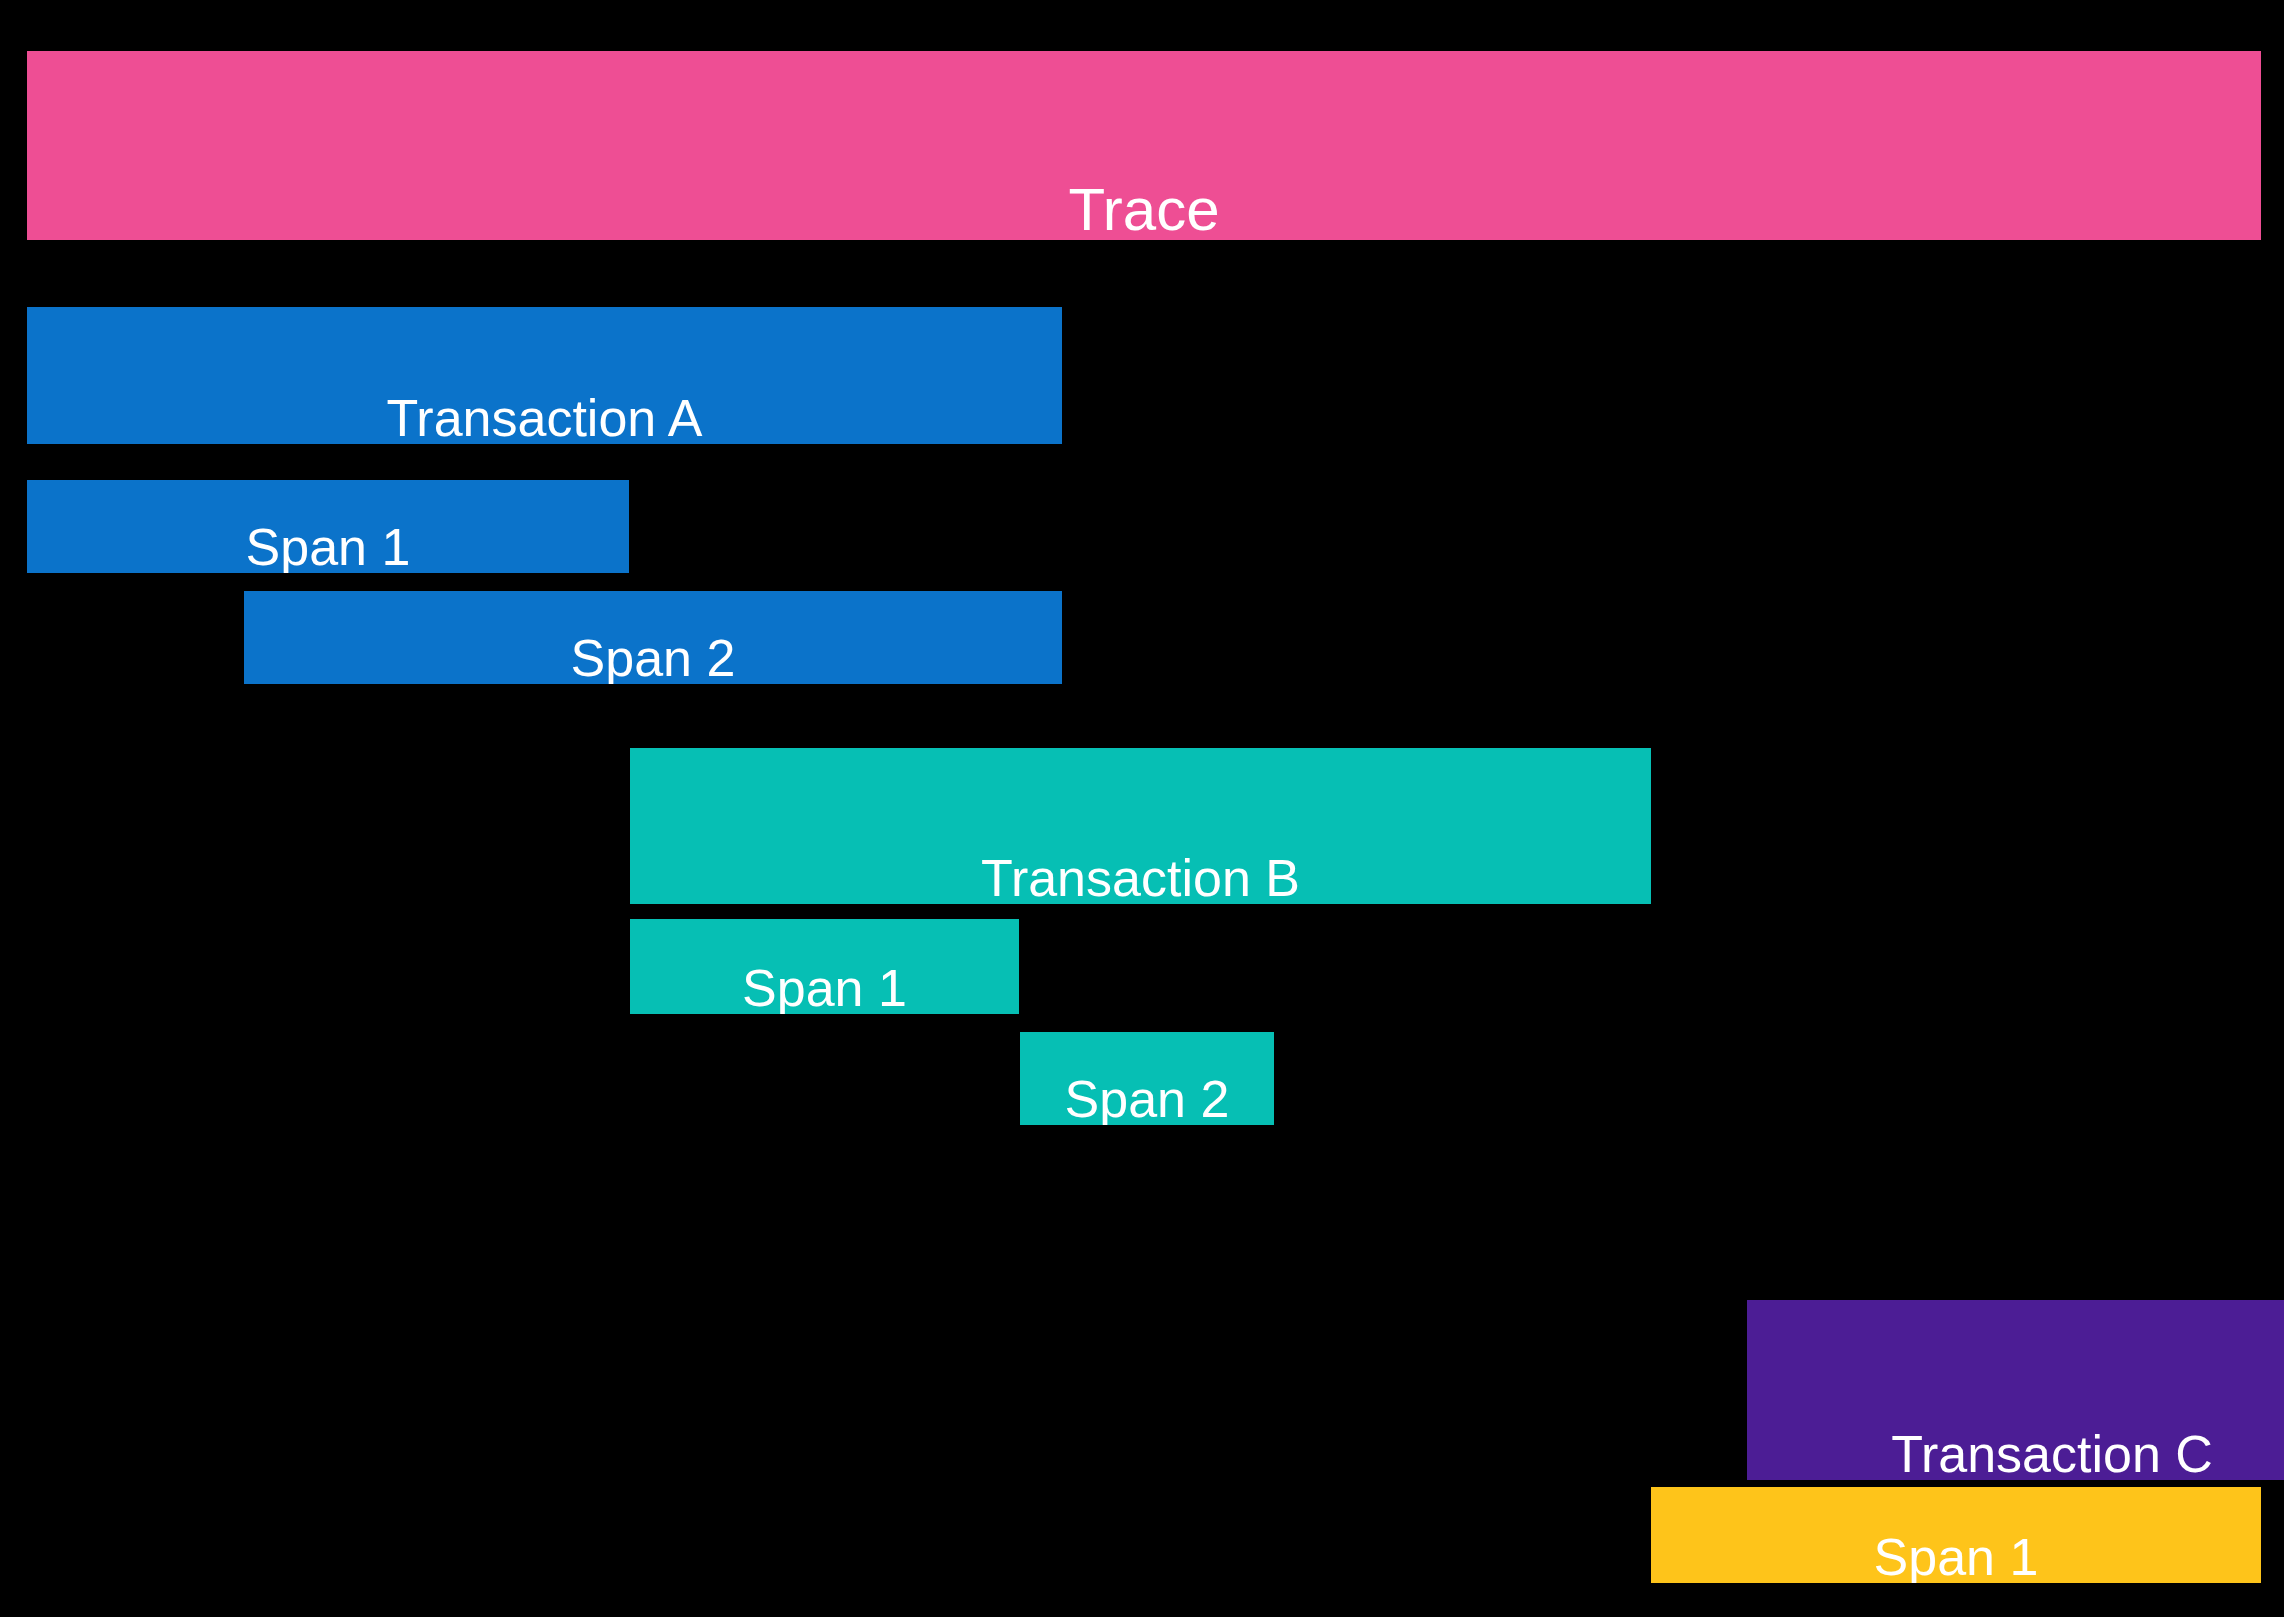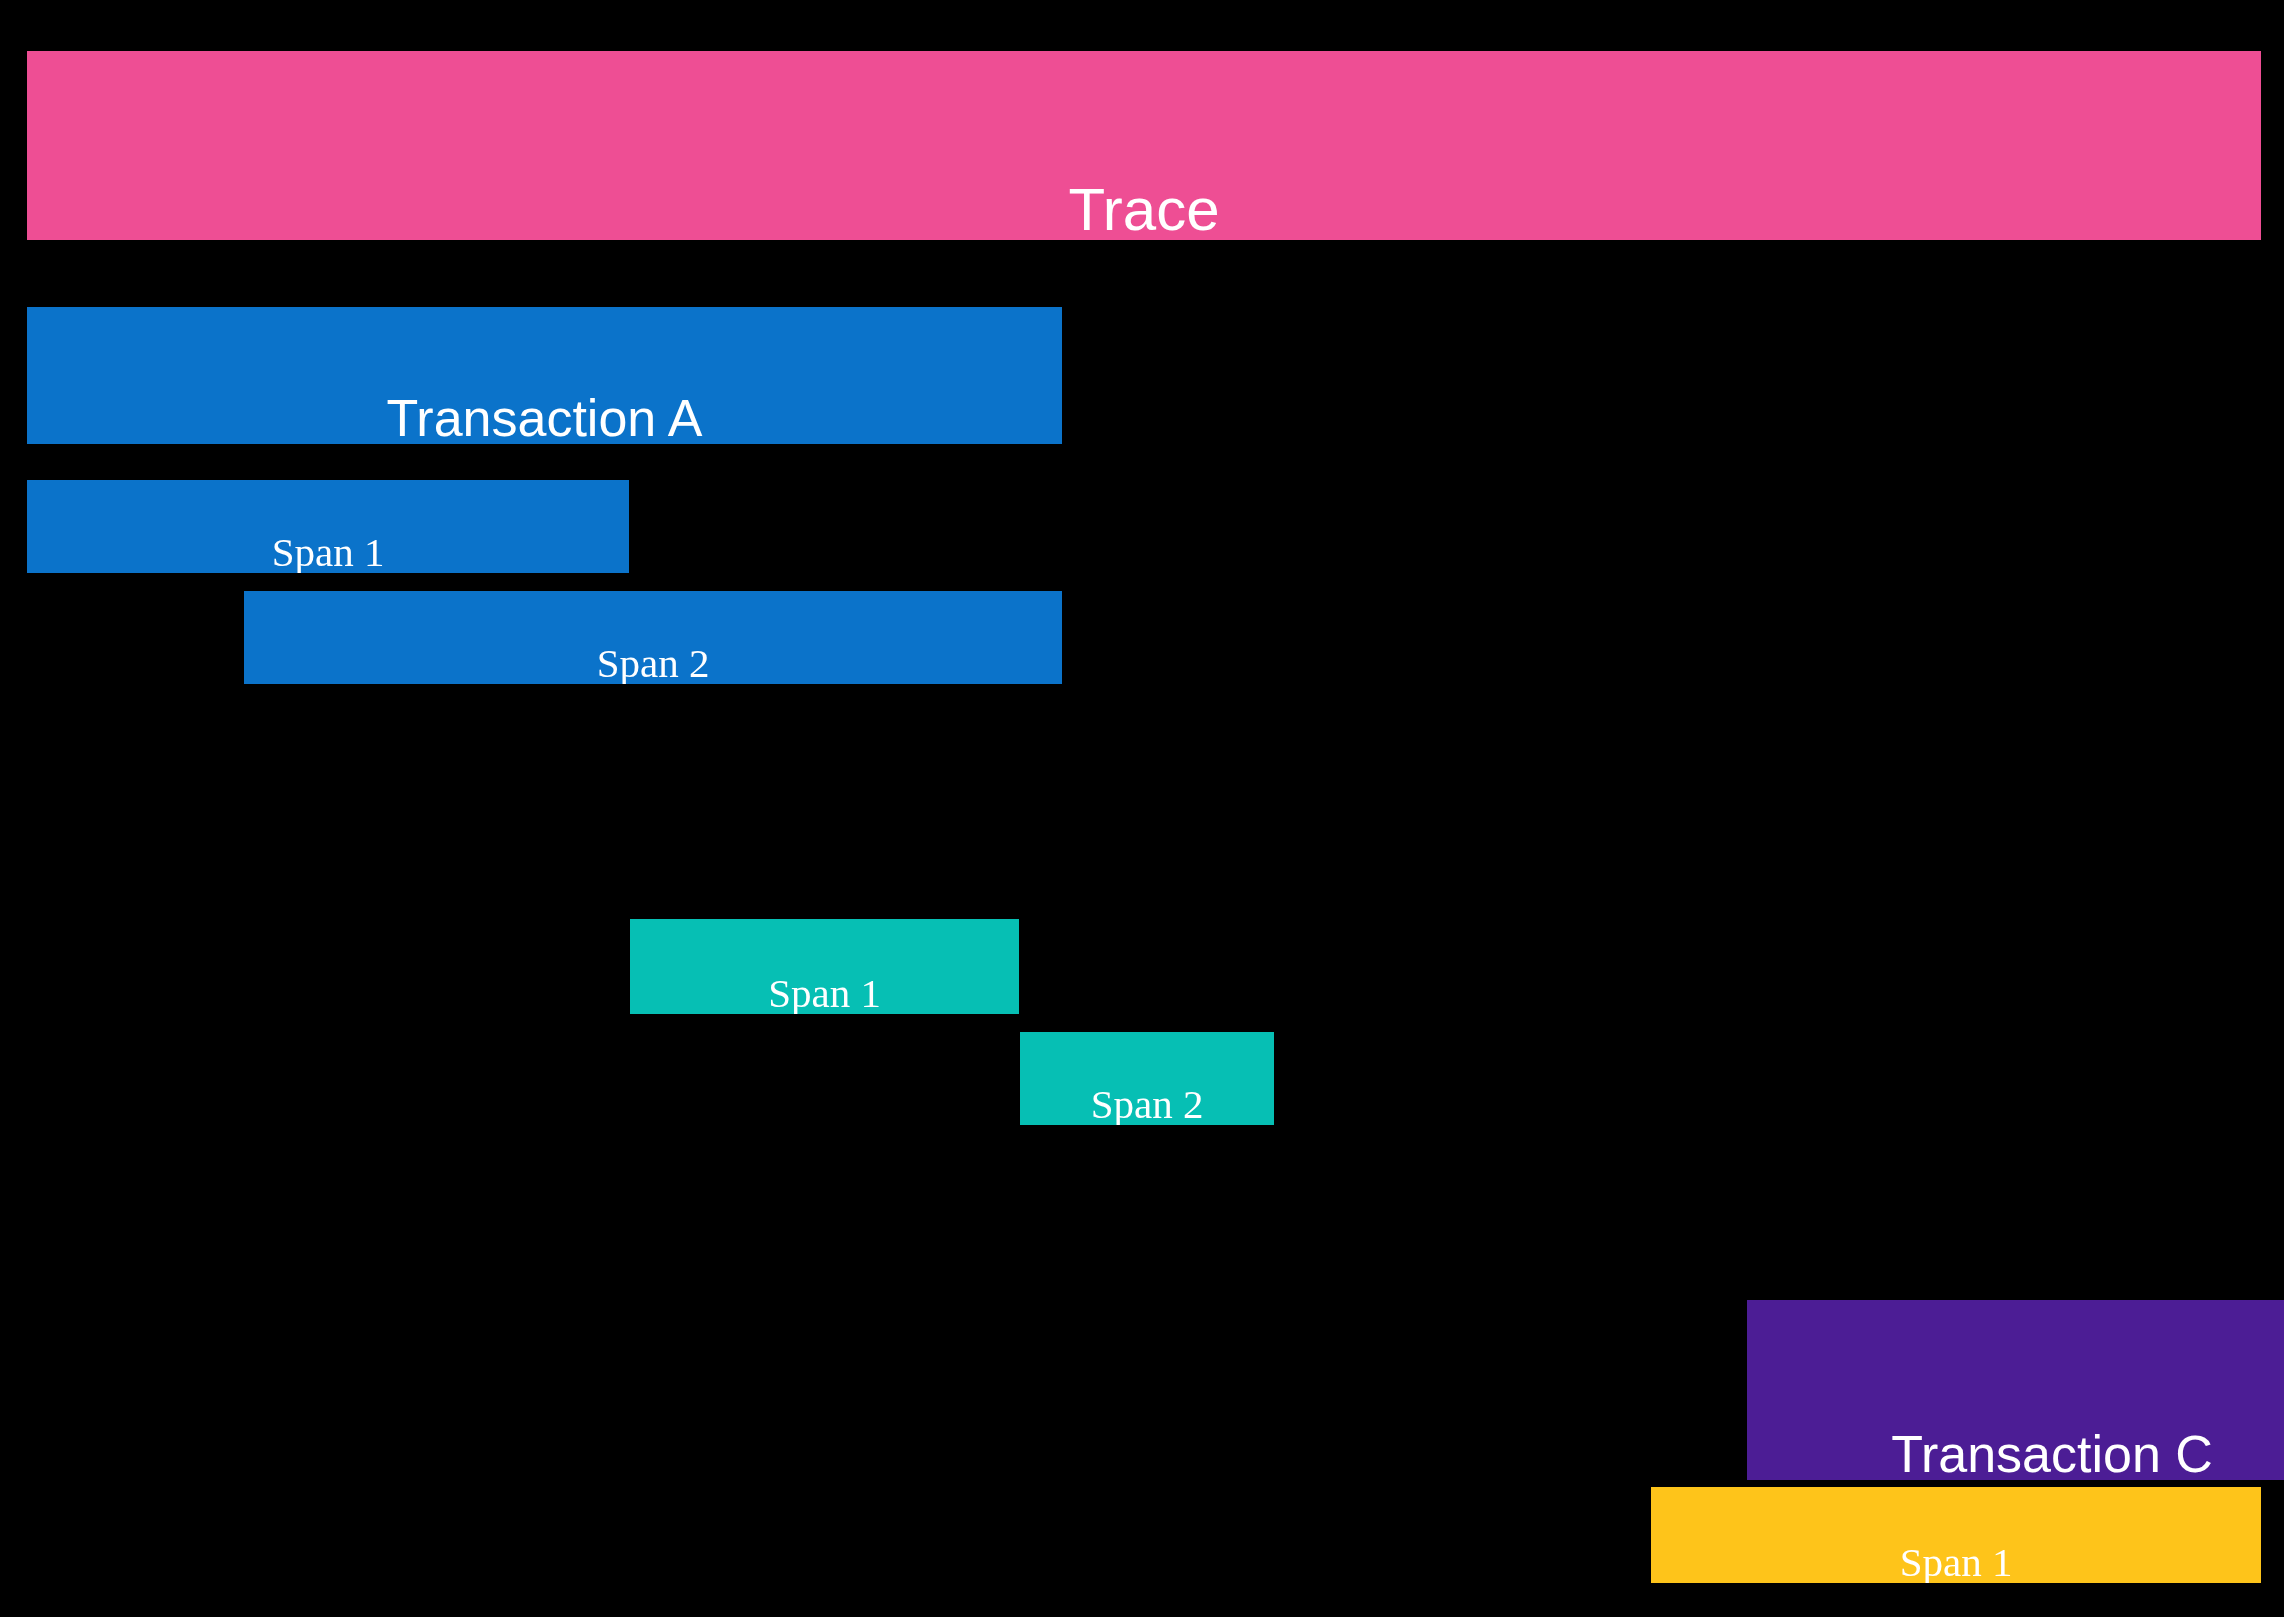--- a/index.html
+++ b/index.html
@@ -27,38 +27,41 @@
     box-sizing: border-box;
     color: #ffffff;
     font-family: "Liberation Sans", sans-serif;
     font-weight: 400;
     line-height: 1;
     white-space: nowrap;
     overflow: hidden;
   }
   .bar-trace       { font-size: 60px; }
   .bar-transaction { font-size: 52px; }
-  .bar-span        { font-size: 41px; font-family: Liberation Serif, serif; }
+  .bar-span        { font-size: 52px; }
 </style>
 </head>
 <body>
 
 <div id="diagram" style="background: rgb(0, 0, 0);">
     <div class="bar bar-trace" style="left: 27px; top: 51px; width: 2234px; height: 189px; background: rgb(238, 78, 148); color: rgb(255, 255, 255);">
       <span>Trace</span>
     </div>
     <div class="bar bar-transaction" style="left: 27px; top: 307px; width: 1035px; height: 137px; background: rgb(11, 115, 202); color: rgb(255, 255, 255);">
       <span>Transaction A</span>
     </div>
     <div class="bar bar-span" style="left: 27px; top: 480px; width: 602px; height: 93px; background: rgb(11, 115, 202); color: rgb(255, 255, 255);">
       <span>Span 1</span>
     </div>
     <div class="bar bar-span" style="left: 244px; top: 591px; width: 818px; height: 93px; background: rgb(11, 115, 202); color: rgb(255, 255, 255);">
       <span>Span 2</span>
     </div>
+    <div class="bar bar-transaction" style="left: 630px; top: 748px; width: 1021px; height: 156px; background: rgb(6, 191, 180); color: rgb(255, 255, 255);">
+      <span>Transaction B</span>
+    </div>
     <div class="bar bar-span" style="left: 630px; top: 919px; width: 389px; height: 95px; background: rgb(6, 191, 180); color: rgb(255, 255, 255);">
       <span>Span 1</span>
     </div>
     <div class="bar bar-span" style="left: 1020px; top: 1032px; width: 254px; height: 93px; background: rgb(6, 191, 180); color: rgb(255, 255, 255);">
       <span>Span 2</span>
     </div>
     <div class="bar bar-transaction" style="left: 1747px; top: 1300px; width: 610px; height: 180px; background: #4c1d95; color: rgb(255, 255, 255);">
       <span>Transaction C</span>
     </div>
     <div class="bar bar-span" style="left: 1651px; top: 1487px; width: 610px; height: 96px; background: rgb(254, 196, 26); color: rgb(255, 255, 255);">

